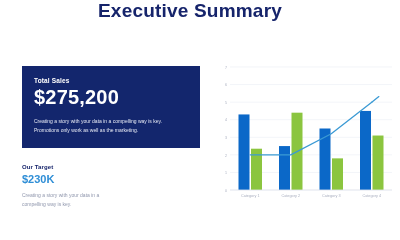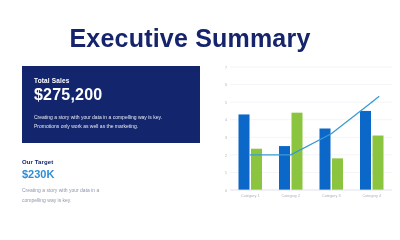--- a/index.html
+++ b/index.html
@@ -13,24 +13,24 @@
     overflow: hidden;
     font-family: "Liberation Sans", sans-serif;
     position: relative;
     color: #1b2a6b;
   }
 
   
   .slide-title {
     position: absolute;
     left: 0;
-    top: 24px;
+    top: 0;
     width: 380px;
     text-align: center;
-    font-size: 25px;
+    font-size: 19px;
     font-weight: bold;
     letter-spacing: 0.2px;
     color: #16246b;
   }
 
   
   .left-col {
     position: absolute;
     left: 22px;
     top: 66px;
@@ -44,21 +44,21 @@
     box-sizing: border-box;
     width: 178px;
   }
   .kpi-card-label {
     font-size: 6.5px;
     font-weight: bold;
     letter-spacing: 0.15px;
     margin: 0 0 3px 0;
   }
   .kpi-card-value {
-    font-size: 16px;
+    font-size: 20px;
     font-weight: bold;
     letter-spacing: 0.2px;
     margin: 0 0 9px 0;
     line-height: 1.05;
   }
   .kpi-card-desc {
     font-size: 5px;
     line-height: 1.75;
     color: #e6e9f4;
     margin: 0;

